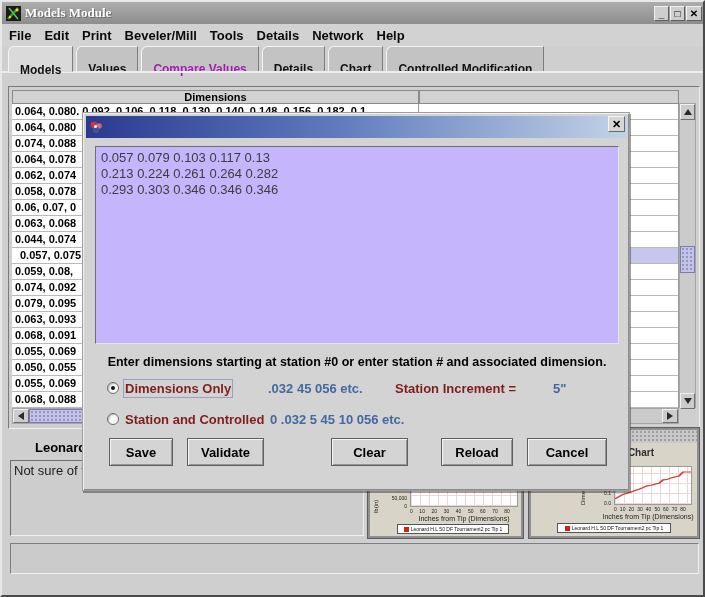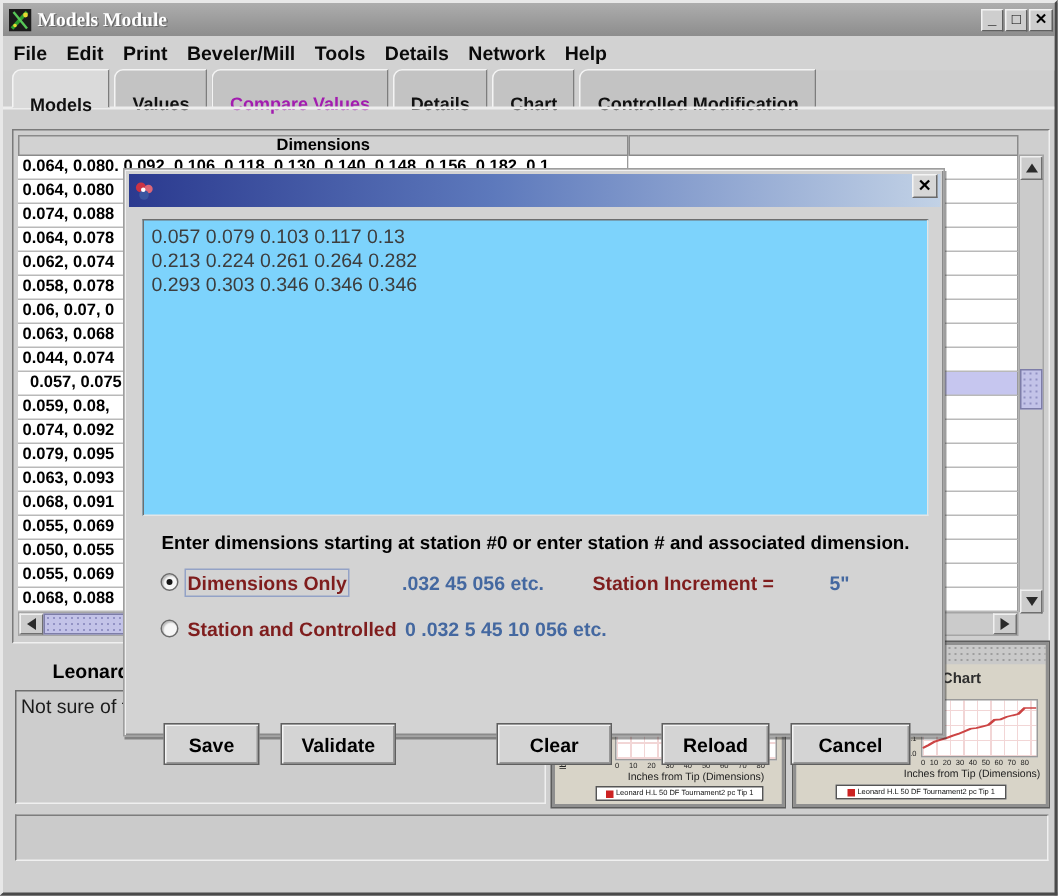--- a/index.html
+++ b/index.html
@@ -82,34 +82,34 @@
 
   
   .dialog{left:80px;top:110px;width:548px;height:379px;background:#d3d3d3;z-index:10;
     border:1px solid #9e9e9e;
     box-shadow:inset 1px 1px 0 #f0f0f0,inset -1px -1px 0 #8a8a8a,1px 2px 0 rgba(40,40,40,0.45);}
   .dlg-titlebar{position:absolute;left:3px;top:3px;width:541px;height:22px;
     background:linear-gradient(90deg,#2b3a8f 0%,#5d79bc 45%,#c2d2e6 100%);display:flex;align-items:center;}
   .dlg-close{position:absolute;right:4px;top:3px;width:17px;height:16px;background:#d6d6d6;
     border:1px solid;border-color:#f4f4f4 #6a6a6a #6a6a6a #f4f4f4;
     display:flex;align-items:center;justify-content:center;font-weight:bold;font-size:11px;color:#000;line-height:1;}
-  .dlg-textarea{position:absolute;left:12px;top:33px;width:524px;height:198px;background:#7dd3fc;
+  .dlg-textarea{position:absolute;left:12px;top:33px;width:524px;height:198px;background:#c4b5fd;
     border:1px solid;border-color:#6e6e6e #e5e5e5 #e5e5e5 #6e6e6e;
     font-size:13px;line-height:16px;color:#3d3d3d;padding:3px 5px;}
   .dlg-instruction{position:absolute;left:12px;top:242px;width:524px;text-align:center;
     font-weight:bold;font-size:12.5px;color:#000;}
   .radio{position:absolute;width:12px;height:12px;border-radius:50%;background:#f6f6f6;
     border:1px solid #6a6a6a;box-shadow:inset 1px 1px 1px #bdbdbd;}
   .radio.sel::after{content:"";position:absolute;left:3px;top:3px;width:4px;height:4px;border-radius:50%;background:#151515;}
   .rlabel{position:absolute;font-weight:bold;font-size:13px;color:#7f1d1d;white-space:nowrap;}
   .rlabel.focus{outline:1px solid #93a2c6;outline-offset:1px;}
   .blue{color:#4468a0;}
   .mbtn{position:absolute;height:28px;background:#d4d4d4;border:1px solid #5f5f5f;
     box-shadow:inset 1px 1px 0 #f4f4f4,inset -1px -1px 0 #979797;
-    display:flex;align-items:center;justify-content:center;font-weight:bold;font-size:13px;color:#000;margin-top:44px;}
+    display:flex;align-items:center;justify-content:center;font-weight:bold;font-size:13px;color:#000;}
 </style>
 </head>
 <body>
 
 <div class="window">
 
   <div class="abs titlebar">
     <svg width="15" height="15" viewBox="0 0 15 15" style="margin-left:4px;">
       <rect x="0" y="0" width="15" height="15" fill="#1a1a1a"></rect>
       <path d="M2 13 L12 2" stroke="#2e9e2e" stroke-width="2.4" fill="none"></path>

